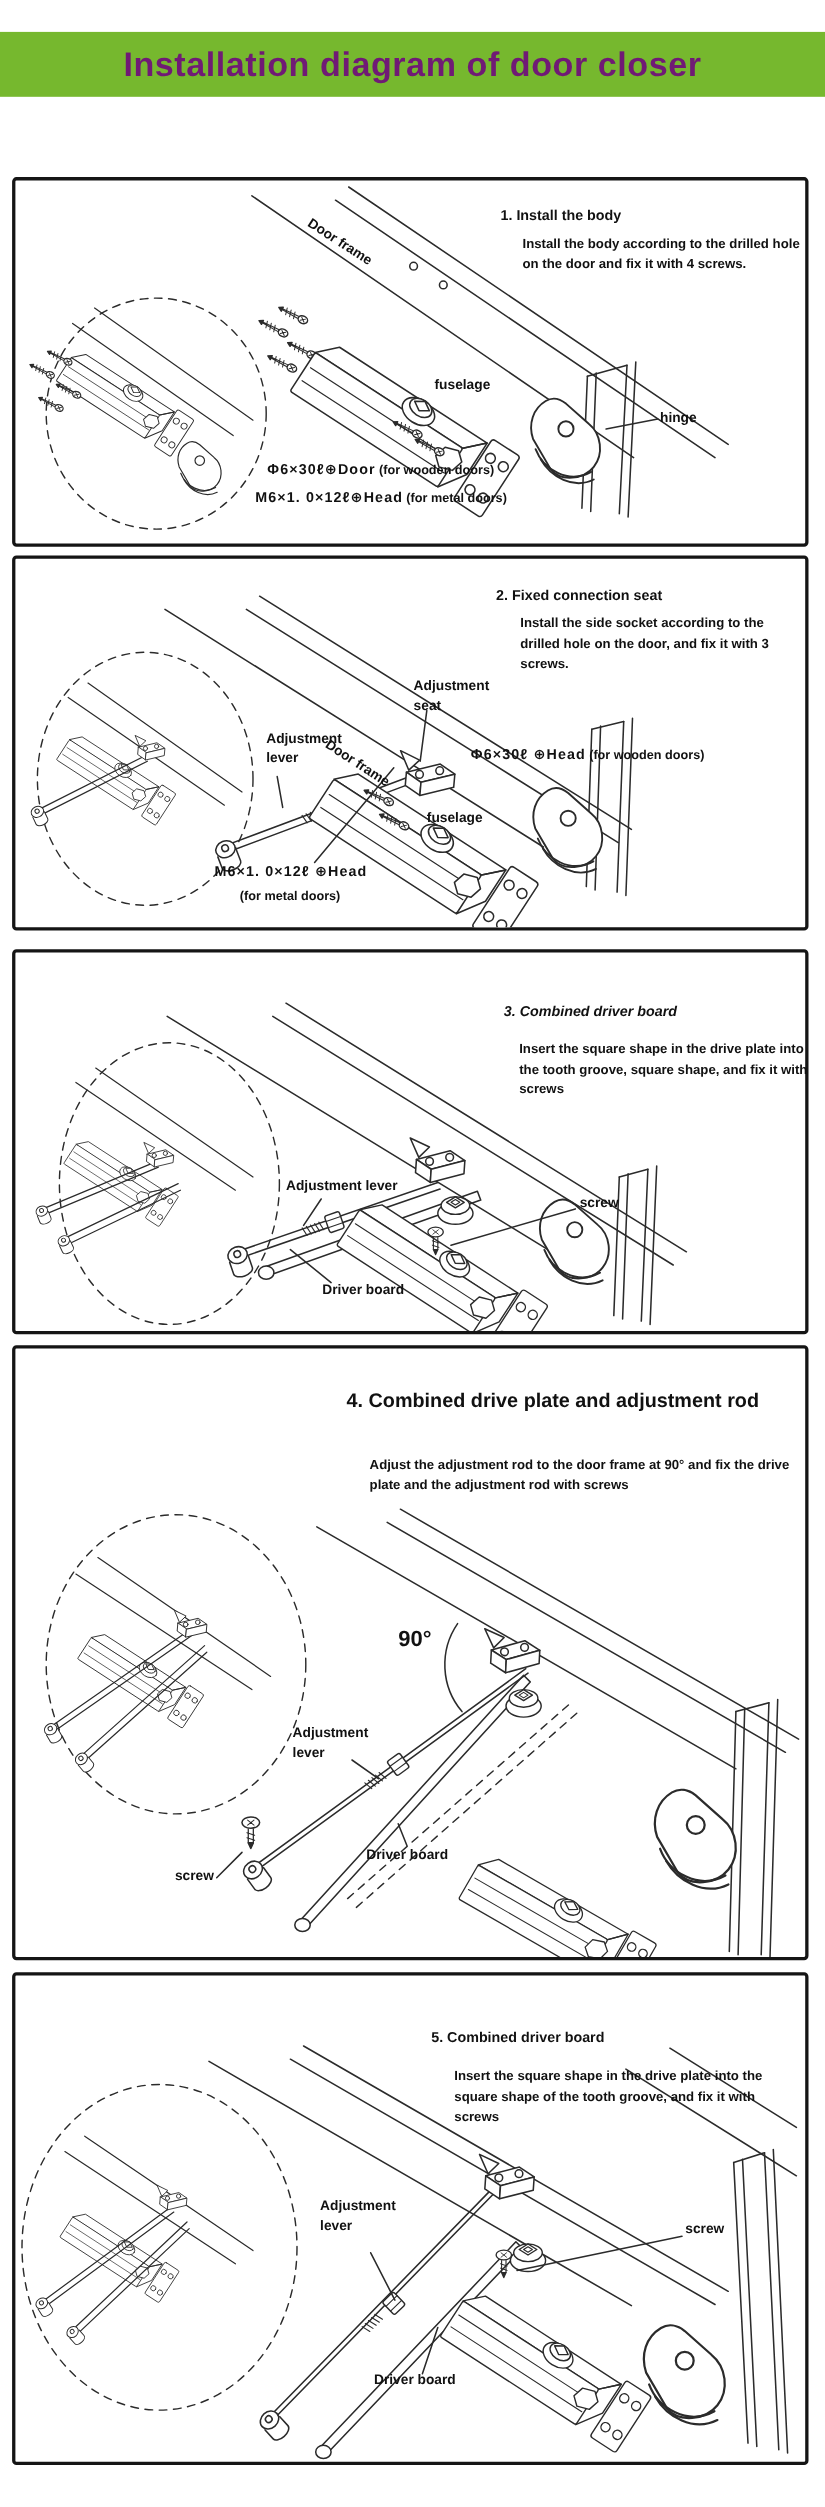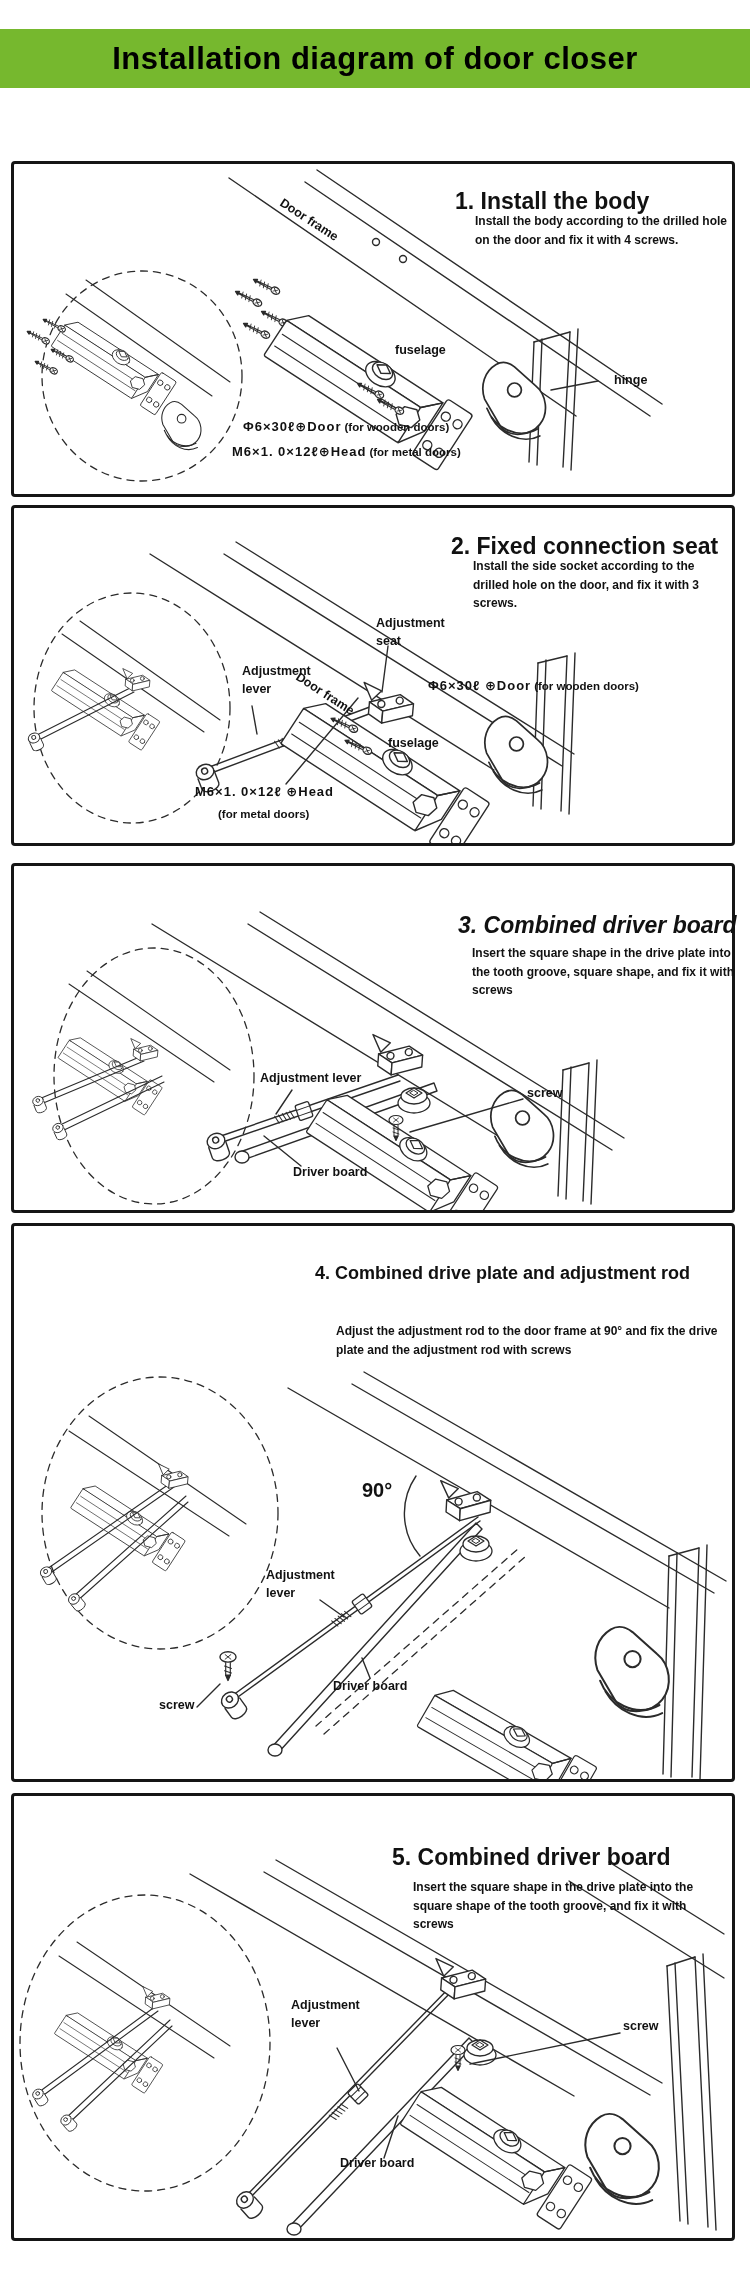--- a/index.html
+++ b/index.html
@@ -9,21 +9,21 @@
   #hdr{position:absolute;left:0;top:29px;width:750px;height:59px;
        display:flex;align-items:center;justify-content:center;}
   #hdr h1{margin:0;font-size:31px;font-weight:bold;letter-spacing:.5px;}
   
   .panel{position:absolute;left:11px;width:724px;border:3px solid #151515;border-radius:4px;
          background:#fff;box-sizing:border-box;}
   .art{position:absolute;left:0;top:0;width:100%;height:100%;
        fill:none;stroke:#2b2b2b;stroke-width:1.4;stroke-linecap:round;stroke-linejoin:round;}
   .dash{stroke-dasharray:7 6;stroke-width:1.3;}
   .thin{stroke-width:1.1;}
-  .pTitle{position:absolute;margin:0;font-size:23px;font-weight:bold;white-space:nowrap;}
+  .pTitle{position:absolute;margin:0;font-size:13px;font-weight:bold;white-space:nowrap;}
   .pBody{position:absolute;margin:0;font-size:12px;font-weight:bold;line-height:1.55;}
   .lbl{position:absolute;font-size:12.5px;font-weight:bold;line-height:1.45;white-space:pre-line;}
   .rot{transform:rotate(33deg);transform-origin:left top;}
   .spec{position:absolute;font-size:13px;font-weight:bold;letter-spacing:1px;white-space:nowrap;}
   .spec .note{font-size:11.5px;letter-spacing:0;margin-left:3px;}
   .big{font-size:18px;}
   .deg{font-size:20px;margin-left:12px;}
 </style>
 </head>
 <body>
@@ -89,21 +89,21 @@
       <path d="M-2.5,-16 L2.5,-12 M2.5,-16 L-2.5,-12" stroke-width="0.8"></path>
       <path d="M-2,-9 L-2,2 M2,-9 L2,2" stroke-width="1"></path>
       <path d="M-3,-6 L3,-4 M-3,-2 L3,0" stroke-width="0.9"></path>
       <path d="M-2,2 L0,6.5 L2,2 Z" fill="#2b2b2b"></path>
     </g>
   </defs>
 </svg>
 
 <div id="page">
 
-  <header id="hdr" style="background: rgb(118, 184, 46); color: #000000;">
+  <header id="hdr" style="background: rgb(118, 184, 46); color: #701a75;">
     <h1>Installation diagram of door closer</h1>
   </header>
 
   <section class="panel" style="top:161px;height:336px;">
     <svg class="art" viewBox="0 0 718 330">
       <g>
         <path d="M215,14 L562,252"></path>
           <path d="M303,6 L648,240"></path>
           <path d="M291,18 L636,252"></path>
       </g>
@@ -143,21 +143,21 @@
       <use href="#g-screw" transform="translate(388,248) rotate(207)"></use>
       <g transform="translate(466,196) scale(1.15)">
           <use href="#g-hinge"></use>
         </g>
       <path d="M584,217 L537,226"></path>
     </svg>
     <h2 class="pTitle" style="left:441px;top:24px;">1. Install the body</h2>
     <p class="pBody" style="left:461px;top:48px;width:262px;">Install the body according to the drilled hole on the door and fix it with 4 screws.</p>
     <div class="lbl rot" style="left:272px;top:30px;">Door frame</div>
     <div class="lbl" style="left:381px;top:177px;">fuselage</div>
-    <div class="lbl" style="left:600px;top:207px;">hinge</div>
+    <div class="lbl" style="left:586px;top:207px;">hinge</div>
     <div class="spec" style="left:229px;top:255px;">
       <span>Φ6×30ℓ⊕Door</span><span class="note">(for wooden doors)</span>
     </div>
     <div class="spec" style="left:218px;top:280px;">
       <span>M6×1. 0×12ℓ⊕Head</span><span class="note">(for metal doors)</span>
     </div>
   </section>
 
   <section class="panel" style="top:505px;height:341px;">
     <svg class="art" viewBox="0 0 718 335">
@@ -210,21 +210,21 @@
       <path d="M272,276 L344,190"></path>
     </svg>
     <h2 class="pTitle" style="left:437px;top:25px;">2. Fixed connection seat</h2>
     <p class="pBody" style="left:459px;top:49px;width:252px;">Install the side socket according to the drilled hole on the door, and fix it with 3 screws.</p>
     <div class="lbl" style="left:362px;top:106px;">Adjustment
 seat</div>
     <div class="lbl rot" style="left:288px;top:160px;">Door frame</div>
     <div class="lbl" style="left:228px;top:154px;">Adjustment
 lever</div>
     <div class="spec" style="left:414px;top:170px;">
-      <span>Φ6×30ℓ ⊕Door</span><span class="note">(for wooden doors)</span>
+      <span>Φ6×30ℓ ⊕Head</span><span class="note">(for wooden doors)</span>
     </div>
     <div class="lbl" style="left:374px;top:226px;">fuselage</div>
     <div class="spec" style="left:181px;top:276px;">
       <span>M6×1. 0×12ℓ ⊕Head</span>
     </div>
     <div class="spec" style="left:204px;top:298px;">
       <span class="note" style="margin-left:0;">(for metal doors)</span>
     </div>
   </section>
 

